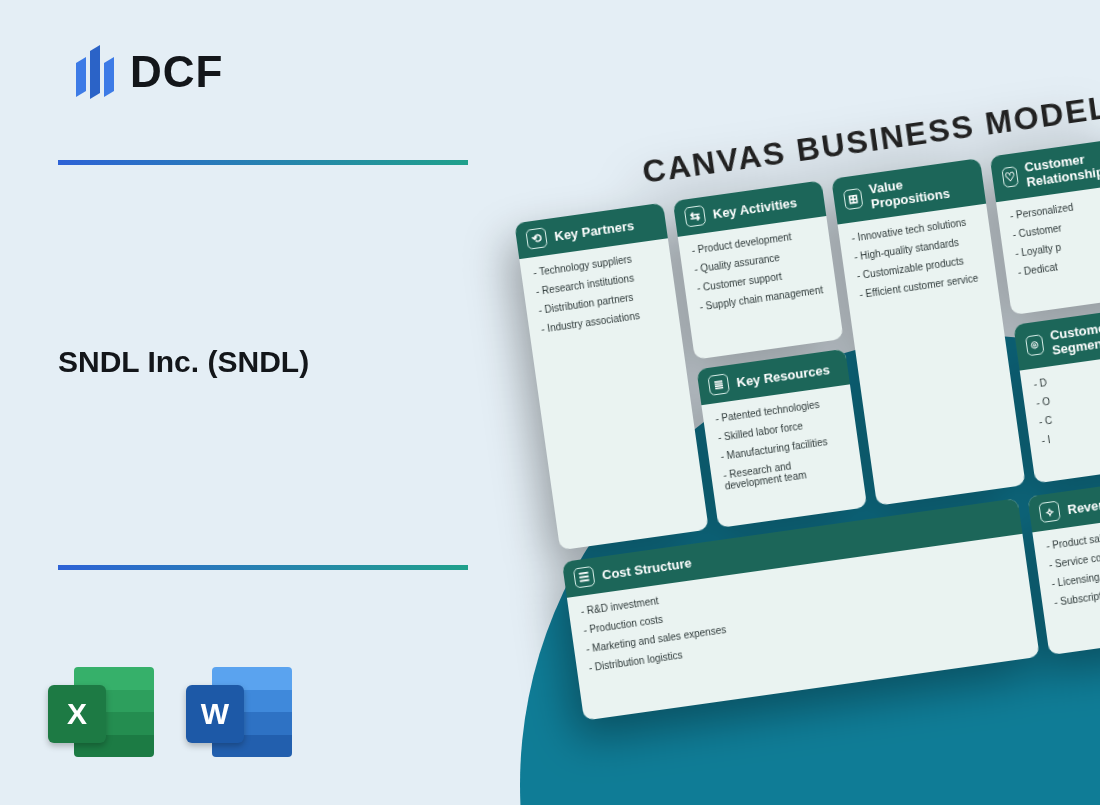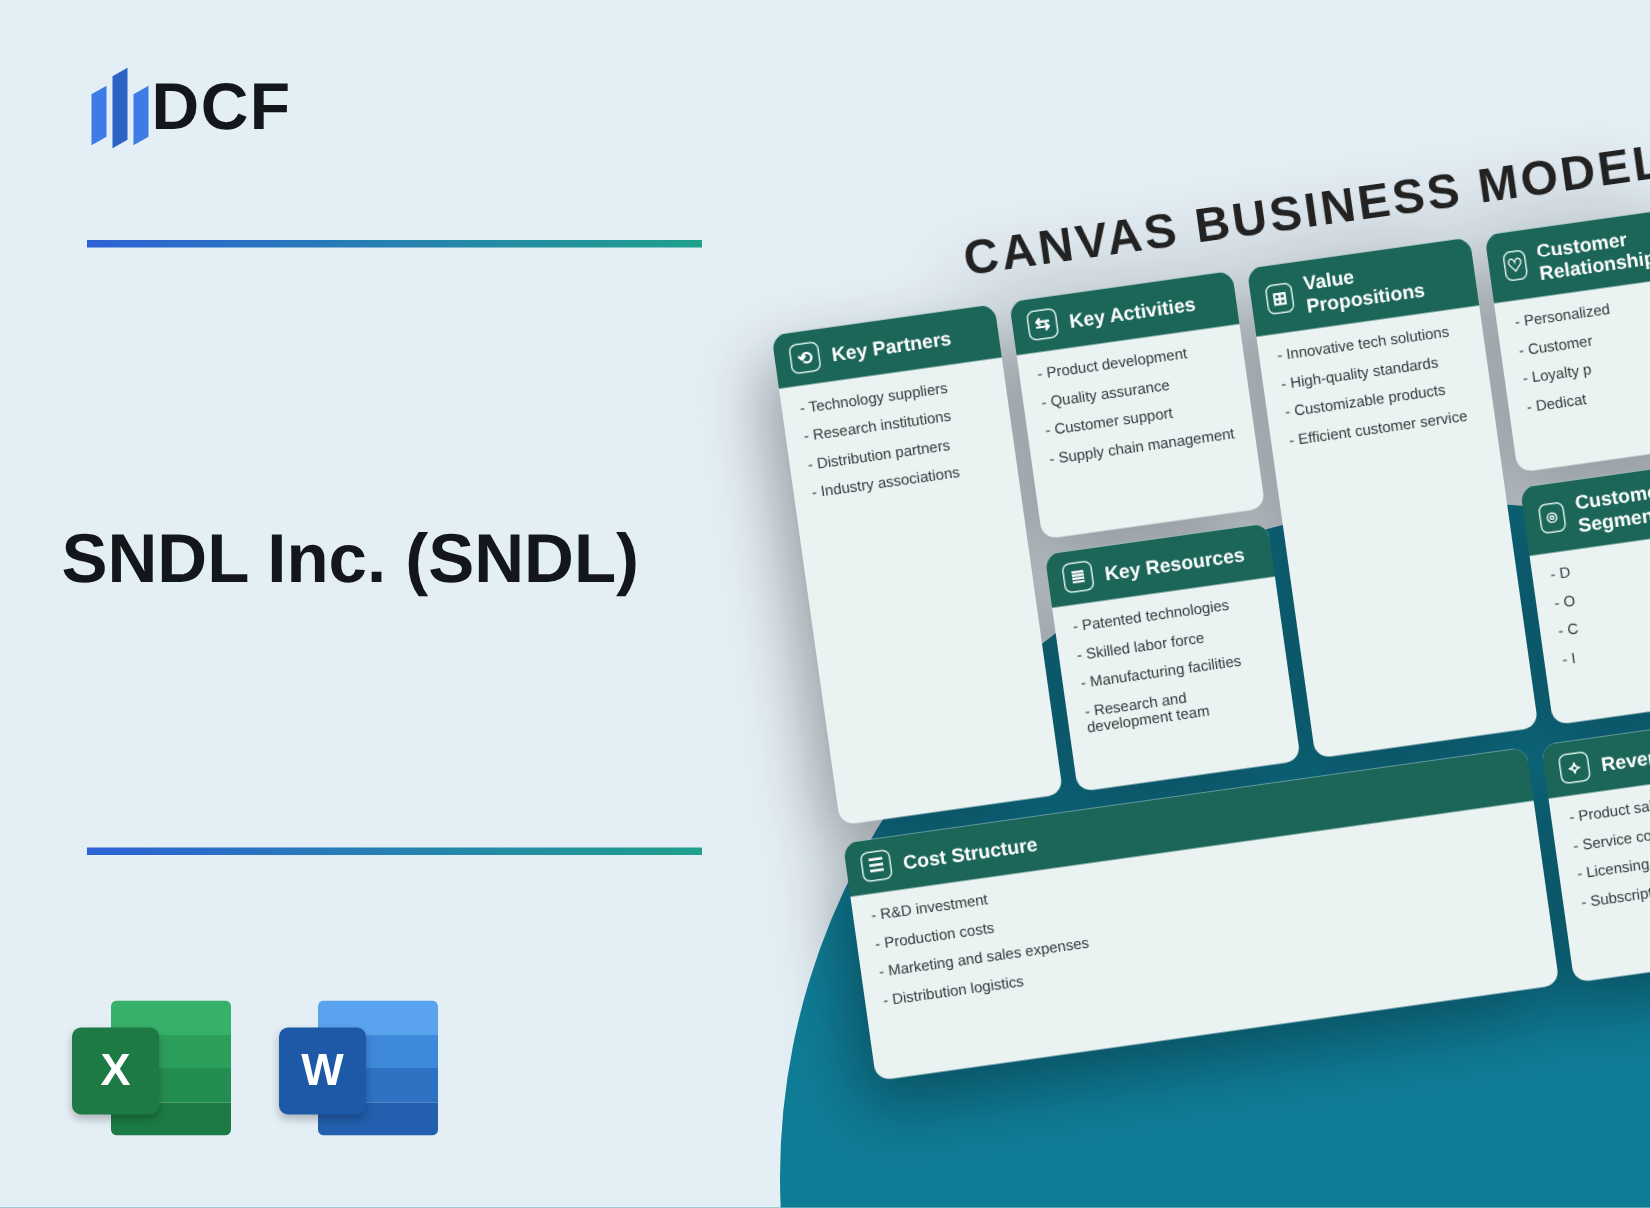--- a/index.html
+++ b/index.html
@@ -3,33 +3,33 @@
 <meta charset="utf-8">
 <style>
   * { box-sizing: border-box; margin: 0; padding: 0; }
   html, body { width: 1100px; height: 805px; overflow: hidden; font-family: Arial, Helvetica, sans-serif; }
   .stage { position: relative; width: 1100px; height: 805px; background: #e4eef5; }
 
   
   .bg-circle { position: absolute; width: 900px; height: 900px; border-radius: 50%; background: #0f7c96; right: -320px; bottom: -430px; }
 
   
-  .logo { position: absolute; left: 61px; top: 42px; display: flex; align-items: center; }
+  .logo { position: absolute; left: 76px; top: 42px; display: flex; align-items: center; gap: 14px; }
   .logo-bars { position: relative; width: 40px; height: 60px; }
   .logo-bars span { position: absolute; width: 10px; background: #2f6bd8; transform: skewY(-30deg); }
   .logo-bars span:nth-child(1){ left:0; top:18px; height:34px; background:#3d7be6;}
   .logo-bars span:nth-child(2){ left:14px; top:6px; height:48px; background:#2b63c7;}
   .logo-bars span:nth-child(3){ left:28px; top:18px; height:34px; background:#3d7be6;}
   .logo-text { font-size: 44px; font-weight: 800; color: #13161a; letter-spacing: 1px; }
 
   .hr { position: absolute; left: 58px; width: 410px; height: 5px; background: linear-gradient(90deg, #2d62d6 0%, #1fa08b 100%); }
   .hr.top { top: 160px; }
   .hr.bot { top: 565px; }
 
-  .title { position: absolute; left: 41px; top: 345px; font-size: 46px; font-weight: 800; color: #13161a; }
+  .title { position: absolute; left: 58px; top: 345px; font-size: 30px; font-weight: 800; color: #13161a; }
 
   
   .fileicons { position: absolute; left: 48px; bottom: 42px; display: flex; gap: 28px; }
   .app-tile { position: relative; width: 110px; height: 100px; }
   .app-tile .back { position: absolute; left: 26px; top: 4px; width: 80px; height: 90px; border-radius: 4px; display: grid; grid-template-rows: 1fr 1fr 1fr 1fr; overflow: hidden; }
   .excel .back div:nth-child(1){background:#36b06a;}
   .excel .back div:nth-child(2){background:#2d9f5d;}
   .excel .back div:nth-child(3){background:#248d50;}
   .excel .back div:nth-child(4){background:#1c7b44;}
   .word .back div:nth-child(1){background:#5aa3ef;}

